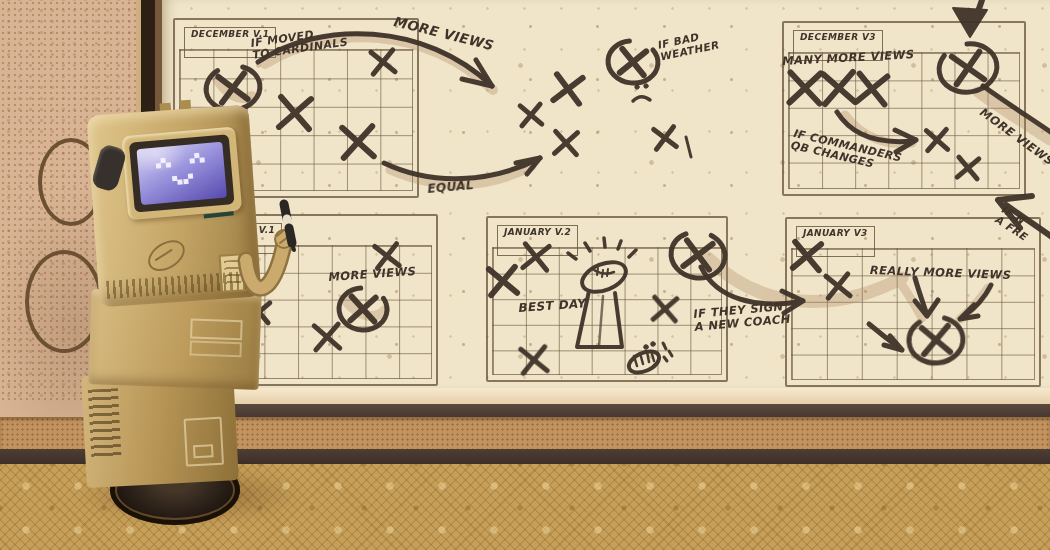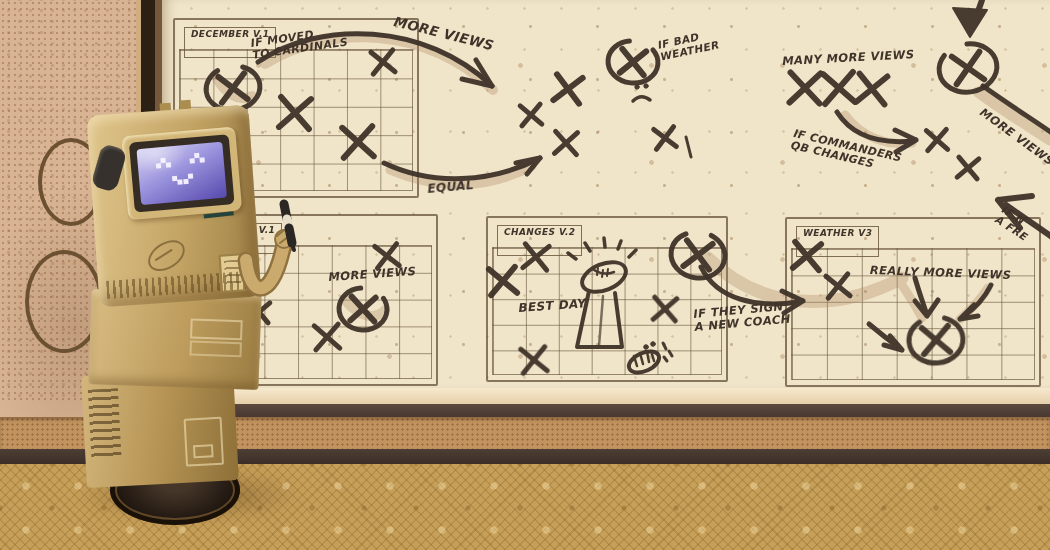--- a/index.html
+++ b/index.html
@@ -91,30 +91,34 @@
   <div class="tray"></div>
   <div class="strip1"></div>
   <div class="band"></div>
   <div class="strip2"></div>
   <div class="carpet"></div>
 
   <div class="cal" style="left:173px;top:18px;width:242px;height:176px;">
     <div class="cal-title">DECEMBER V.1</div>
     <div class="cal-grid" style="background-size:33.4px 100%,100% 28.4px;"></div>
   </div>
+  <div class="cal" style="left:782px;top:21px;width:240px;height:171px;">
+    <div class="cal-title">DECEMBER V3</div>
+    <div class="cal-grid" style="background-size:33.1px 100%,100% 27.4px;"></div>
+  </div>
   <div class="cal" style="left:190px;top:214px;width:244px;height:168px;">
     <div class="cal-title">JANUARY V.1</div>
     <div class="cal-grid" style="background-size:33.7px 100%,100% 26.8px;"></div>
   </div>
   <div class="cal" style="left:486px;top:216px;width:238px;height:162px;">
-    <div class="cal-title">CHANGES V.2</div>
+    <div class="cal-title">JANUARY V.2</div>
     <div class="cal-grid" style="background-size:32.9px 100%,100% 25.6px;"></div>
   </div>
   <div class="cal" style="left:785px;top:217px;width:252px;height:166px;">
-    <div class="cal-title">WEATHER V3</div>
+    <div class="cal-title">JANUARY V3</div>
     <div class="cal-grid" style="background-size:34.9px 100%,100% 26.4px;"></div>
   </div>
 
   <svg id="ink" width="1050" height="550" viewBox="0 0 1050 550" style="position:absolute;left:0;top:0;z-index:10;">
 
     <g stroke="#a9815a" opacity="0.3" fill="none" stroke-linecap="round">
       <path d="M265,64 C330,24 428,26 493,90" stroke-width="10"></path>
       <path d="M390,170 C440,192 492,188 532,166" stroke-width="9"></path>
       <path d="M708,258 C762,312 838,312 902,278" stroke-width="13"></path>
       <path d="M978,92 C1005,112 1032,128 1050,140" stroke-width="11"></path>

